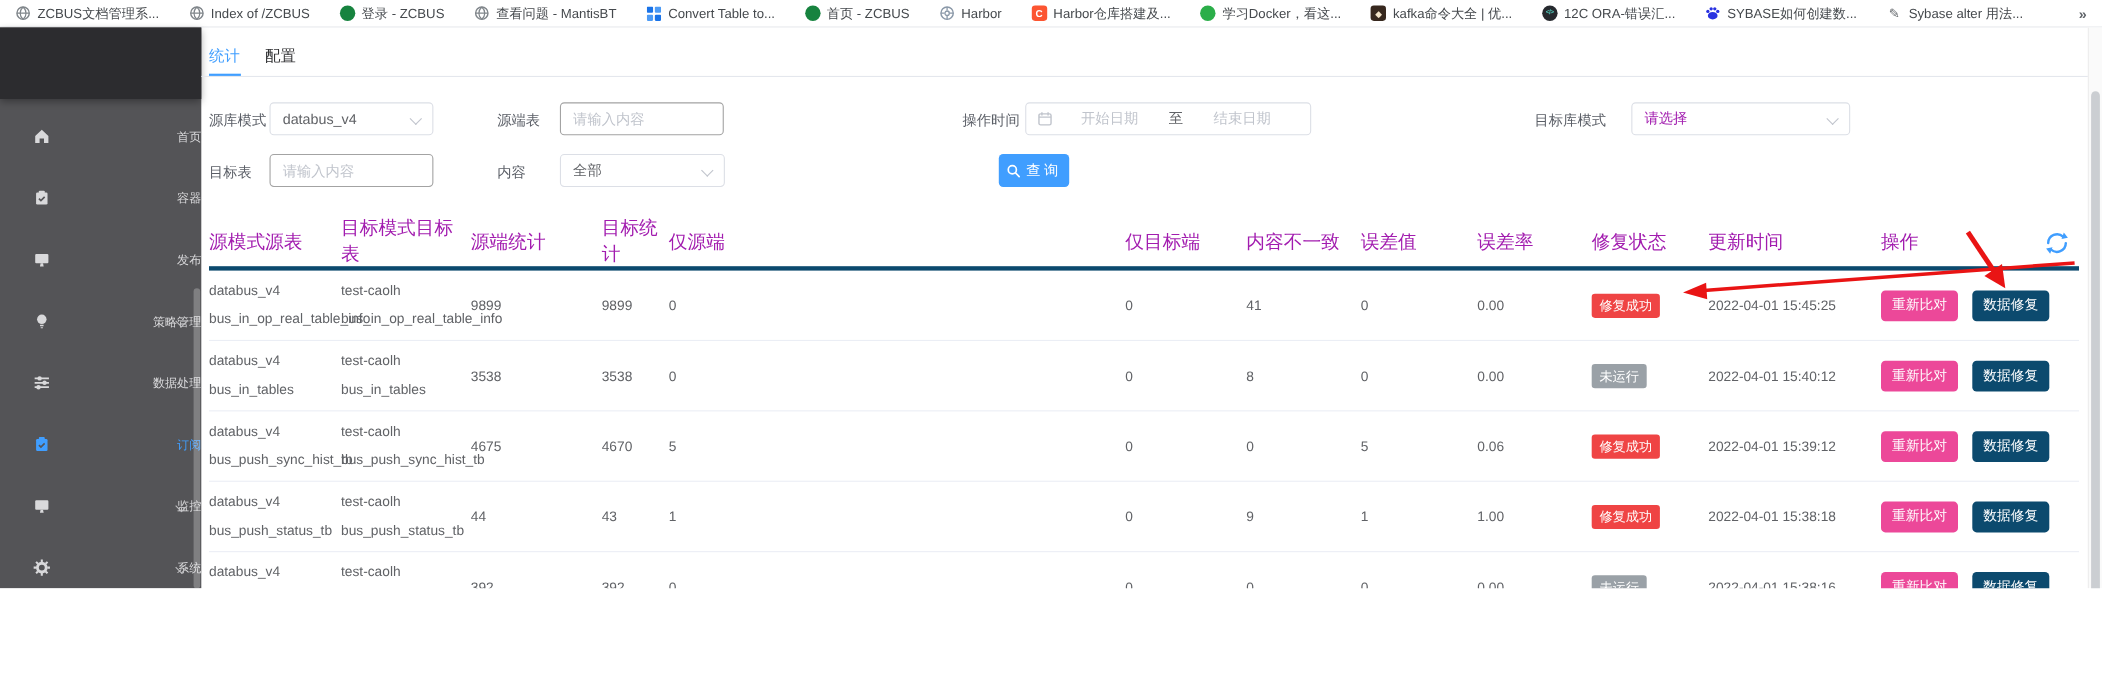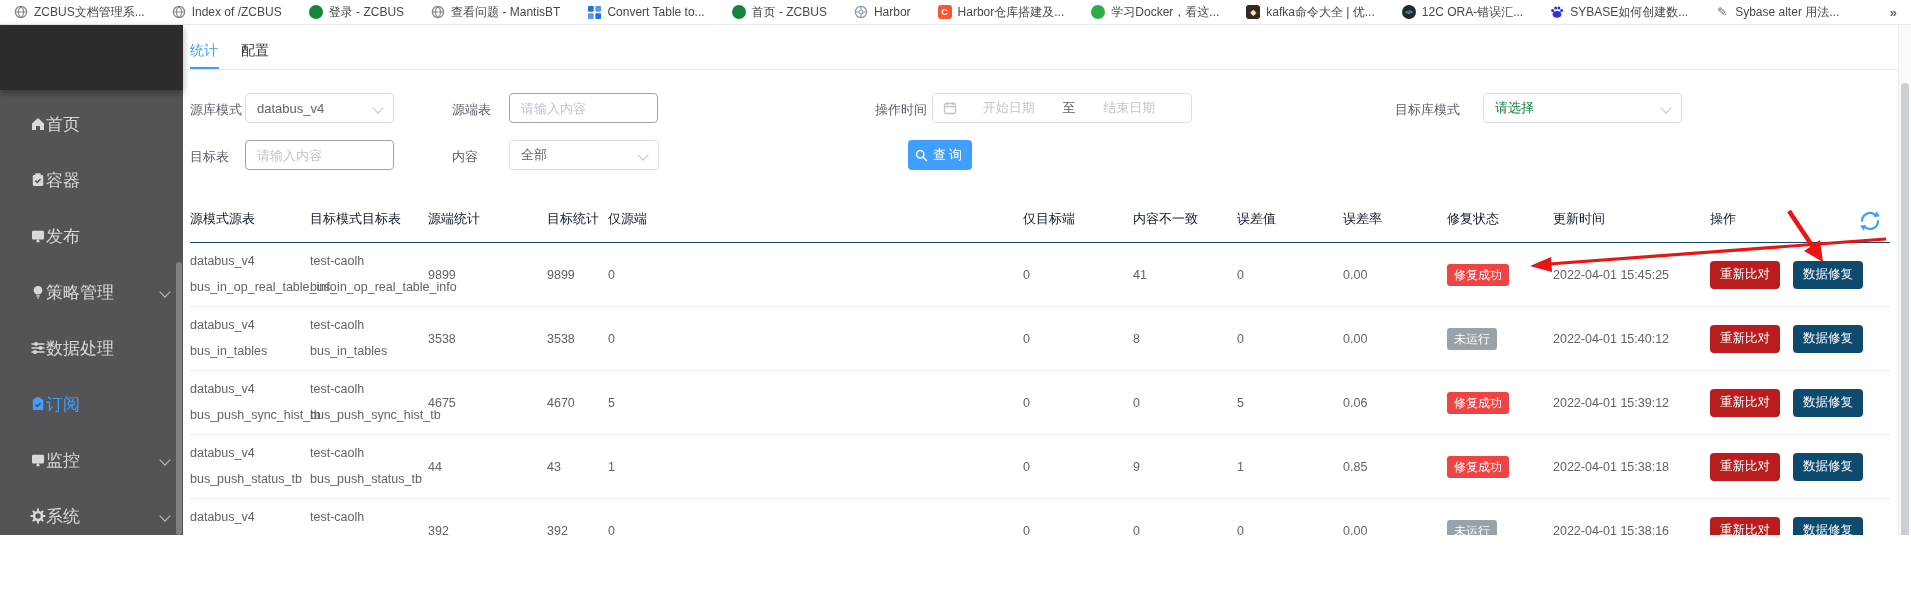--- a/index.html
+++ b/index.html
@@ -15,58 +15,58 @@
   .bi.wechat{background:#2bae49;border-radius:50%;}
   .bi.kafka{background:#37281e;color:#f2e3c8;font-size:8px;}
   .bi.ora{background:#26292e;border-radius:50%;color:#52c7b8;font-size:6px;letter-spacing:-.5px;}
   .bi.hand{color:#5f6368;font-size:12px;}
   .bm-more{margin-left:auto;color:#5f6368;font-size:13px;font-weight:bold;cursor:pointer;}
 
   
   .sidebar{position:absolute;left:0;top:25px;width:183px;bottom:0;background:#545457;}
   .logo{height:65px;background:#2c2c2f;box-shadow:0 3px 7px rgba(0,0,0,.35);}
   .nav{padding-top:6px;}
-  .nav-item{position:relative;height:56px;display:flex;align-items:center;padding-left:30px;color:#d9d9db;font-size:17px;cursor:pointer;}
+  .nav-item{position:relative;height:56px;display:flex;align-items:center;padding-left:30px;color:#d9d9db;font-size:11px;cursor:pointer;justify-content:space-between;}
   .nav-item .nicon{width:16px;height:16px;flex:none;display:flex;}
   .nav-item.active{color:#409eff;}
   .nav-chev{position:absolute;right:14px;top:24px;width:7px;height:7px;border-right:1.5px solid #bfbfc2;border-bottom:1.5px solid #bfbfc2;transform:rotate(45deg);}
   .side-thumb{position:absolute;right:1px;top:237px;bottom:0;width:6px;background:rgba(255,255,255,.25);border-radius:3px;}
 
   
   .tab-border{position:absolute;left:183px;right:12px;top:69px;height:1px;background:#e4e7ed;}
   .tab{position:absolute;top:42px;font-size:14px;cursor:pointer;}
   .tab.t1{left:190px;color:#409eff;}
   .tab.t2{left:241px;color:#303133;}
   .tab-underline{position:absolute;left:190px;top:67px;width:29px;height:2px;background:#409eff;}
 
   
   .flabel{position:absolute;font-size:13px;color:#5a5e66;white-space:nowrap;}
   .fbox{position:absolute;height:30px;box-sizing:border-box;border:1px solid #dcdfe6;border-radius:4px;background:#fff;display:flex;align-items:center;font-size:13px;cursor:pointer;}
   .fbox .val{padding-left:11px;color:#606266;}
-  .fbox .ph{padding-left:11px;color:#15803d;}
+  .fbox .ph{padding-left:11px;color:#a21caf;}
   .sel-chev{position:absolute;right:11px;top:10px;width:7px;height:7px;border-right:1.4px solid #c0c4cc;border-bottom:1.4px solid #c0c4cc;transform:rotate(45deg);}
   input.finput{position:absolute;height:30px;box-sizing:border-box;border:1px solid #a3a3a3;border-radius:4px;padding:0 11px;font-size:13px;color:#606266;font-family:inherit;outline:none;}
   input.finput::placeholder{color:#c0c4cc;}
   .drange{justify-content:flex-start;padding:0 10px;gap:0;cursor:text;}
   .drange .dph{flex:1;text-align:center;color:#c0c4cc;font-size:13px;}
   .drange .dsep{color:#606266;font-size:13px;padding:0 2px;}
   .qbtn{position:absolute;left:908px;top:140px;width:64px;height:30px;background:#409eff;border:none;border-radius:4px;color:#fff;font-size:13px;display:flex;align-items:center;justify-content:center;gap:5px;cursor:pointer;font-family:inherit;letter-spacing:3px;}
 
   
   .tbl{position:absolute;left:190px;top:196px;width:1700px;}
   .grid{display:grid;grid-template-columns:120px 118px 119px 61px 415px 110px 104px 106px 104px 106px 157px 180px;align-items:center;}
-  .th{height:46px;border-bottom:1px solid #0c4a6e;color:#0f172a;font-size:13px;}
+  .th{height:46px;border-bottom:4px solid #0c4a6e;color:#a21caf;font-size:17px;}
   .tr{height:63px;border-bottom:1px solid #ebeef5;color:#606266;font-size:12.5px;}
   .two{display:flex;flex-direction:column;gap:13px;line-height:13px;}
   .badge{display:inline-block;padding:4px 7px;border-radius:3px;color:#fff;font-size:12px;line-height:14px;}
   .badge.ok{background:#ef4444;}
   .badge.idle{background:#9aa1a7;}
   .ops{display:flex;gap:13px;}
   .abtn{height:28px;padding:0 10px;border:none;border-radius:4px;color:#fff;font-size:12.5px;cursor:pointer;font-family:inherit;white-space:nowrap;}
-  .abtn.red{background:#b91c1c;}
+  .abtn.red{background:#ec4899;}
   .abtn.blue{background:#0c4a6e;}
   .refresh{position:absolute;left:1858px;top:209px;width:24px;height:24px;cursor:pointer;}
 
   
   .pager{position:absolute;right:41px;top:558px;height:28px;display:flex;align-items:center;font-size:13px;color:#606266;}
   .pg-total{margin-right:10px;text-align:center;}
   .pg-arrow{width:28px;height:28px;display:flex;align-items:center;justify-content:center;cursor:pointer;}
   .pg-chev{width:7px;height:7px;border-right:1.6px solid #b4bac1;border-bottom:1.6px solid #b4bac1;}
   .pg-chev.left{transform:rotate(135deg);}
   .pg-chev.right{transform:rotate(-45deg);}
@@ -433,21 +433,21 @@
       <div class="two">
           <span>test-caolh</span>
           <span>bus_push_status_tb</span>
         </div>
       <span>44</span>
       <span>43</span>
       <span>1</span>
       <span>0</span>
       <span>9</span>
       <span>1</span>
-      <span>0.85</span>
+      <span>1.00</span>
       <span><span class="badge ok">修复成功</span></span>
       <span>2022-04-01 15:38:18</span>
       <span class="ops">
           <button class="abtn red">重新比对</button>
           <button class="abtn blue">数据修复</button>
         </span>
     </div>
 
     <div class="grid tr">
       <div class="two">

